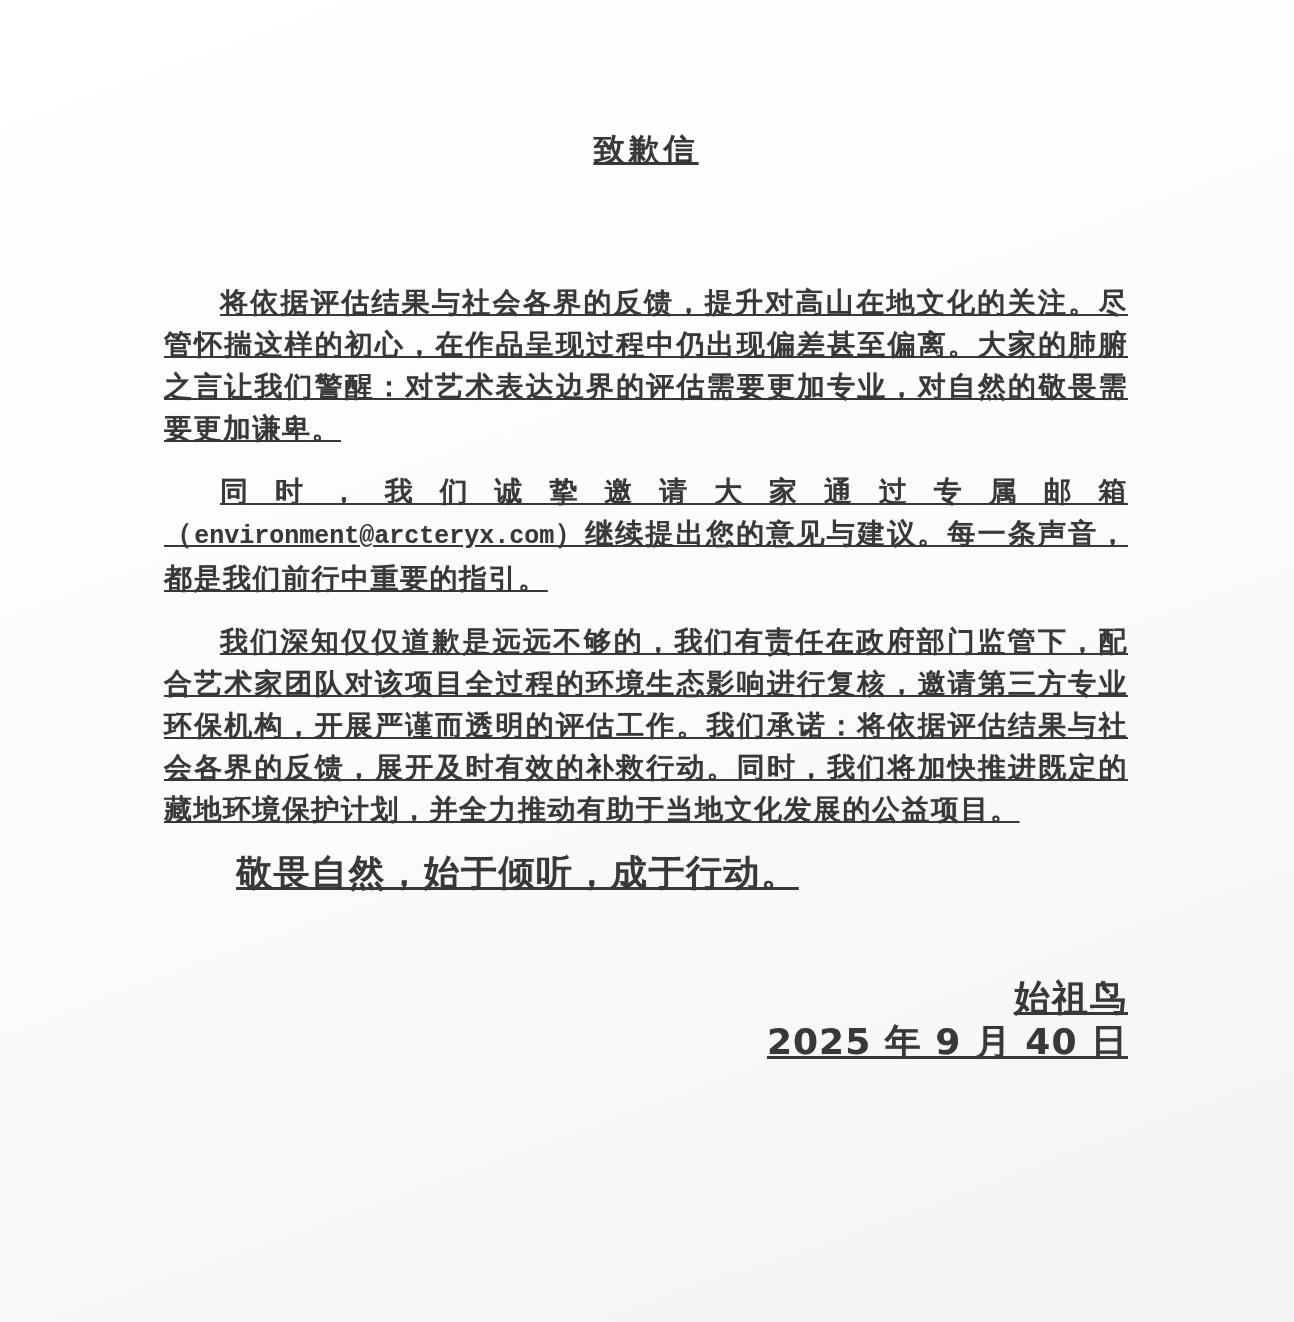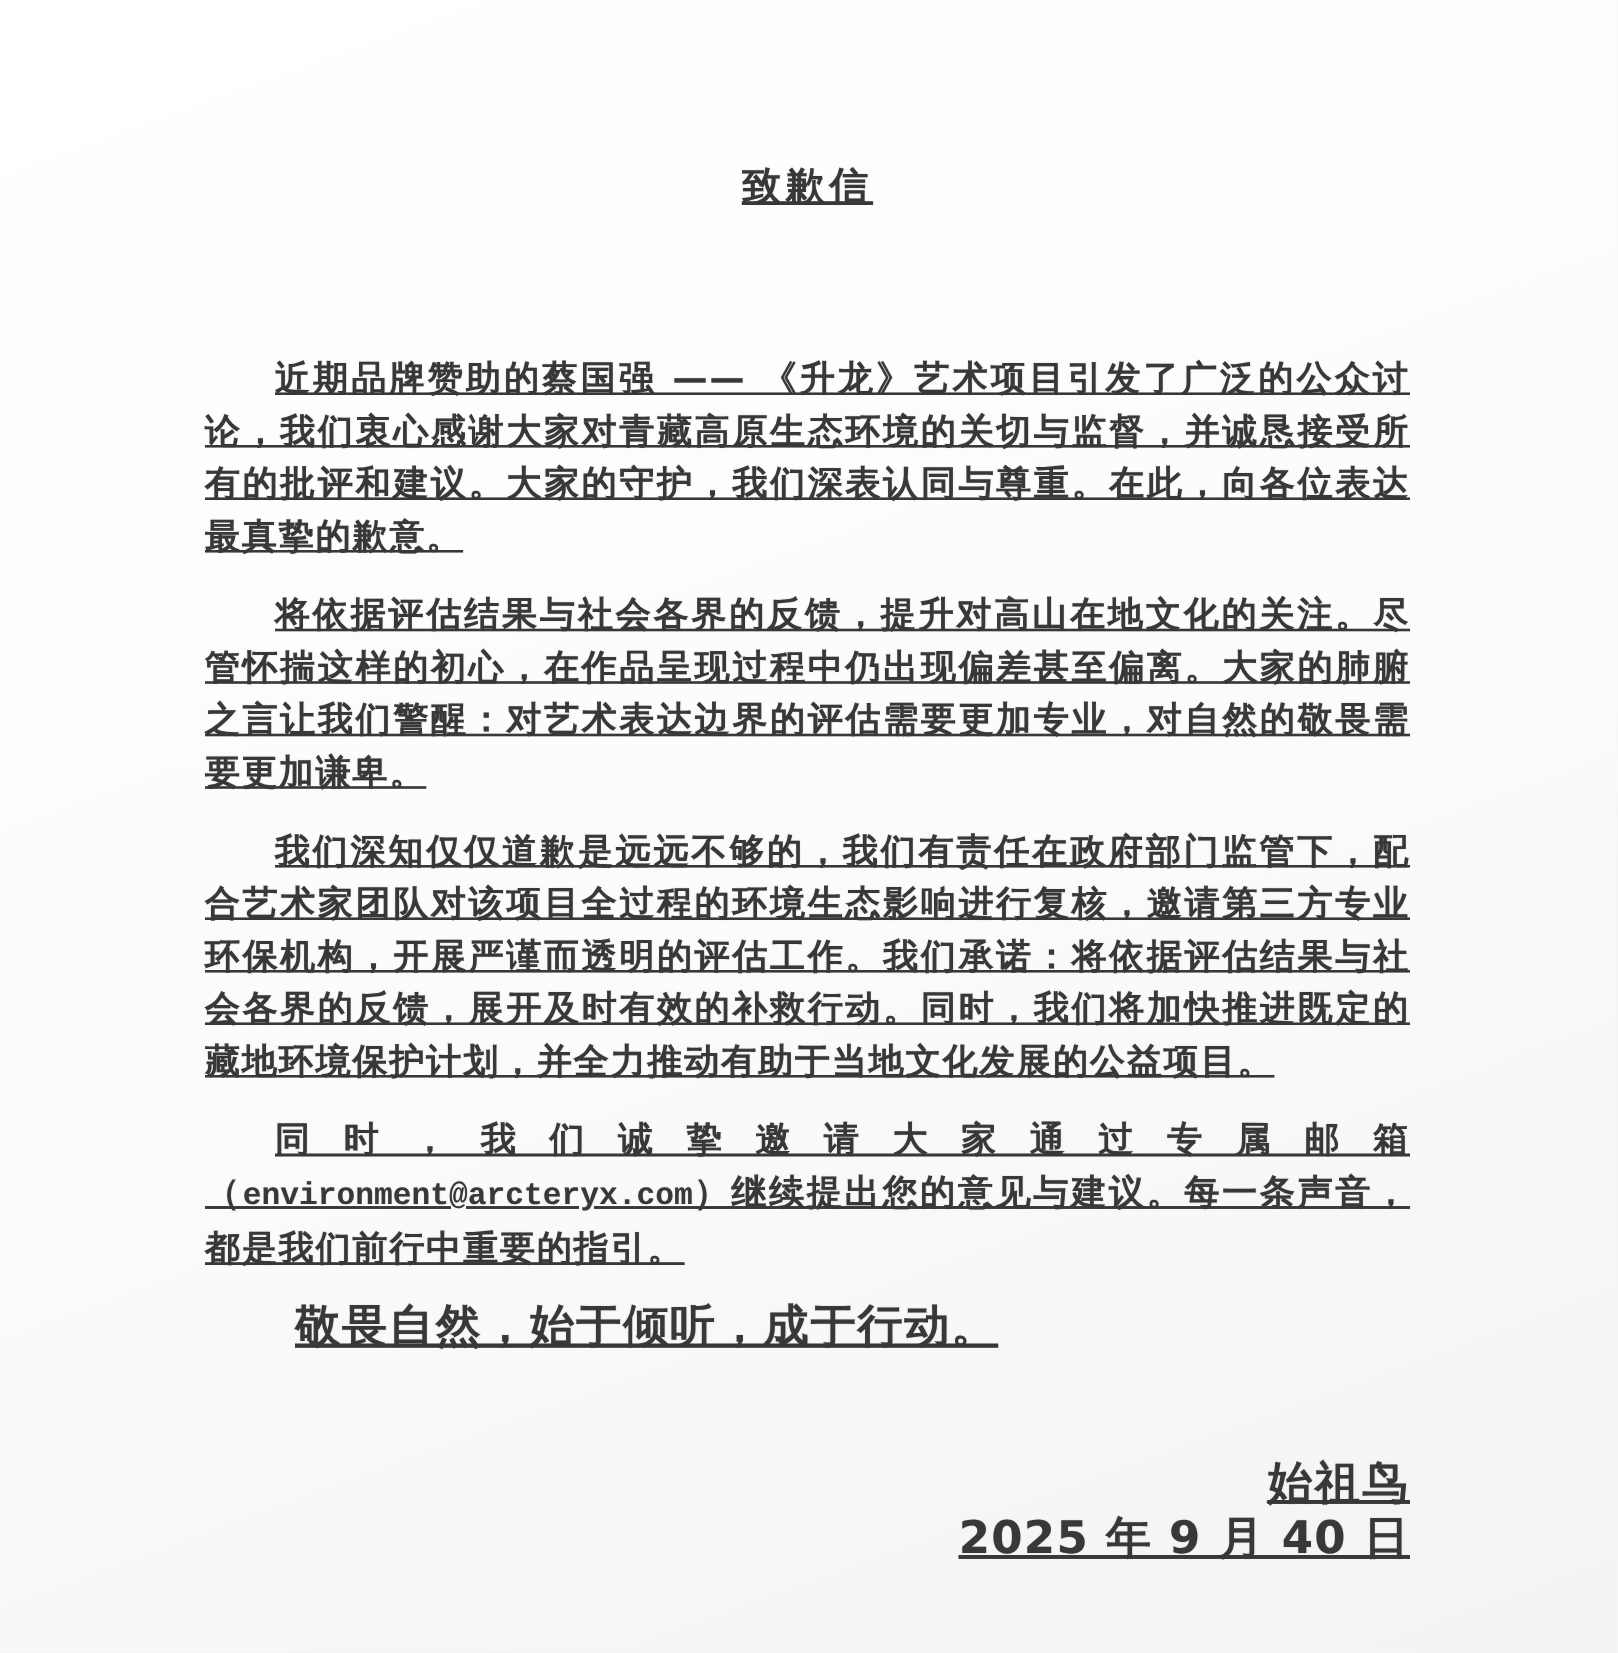--- a/index.html
+++ b/index.html
@@ -66,27 +66,26 @@
     letter-spacing: 1px;
   }
 </style>
 </head>
 <body>
 
 <div class="page">
 
   <h1 class="letter-title">致歉信</h1>
 
-  <p class="para">近期品牌赞助的蔡国强 —— 《升龙》艺术项目引发了广泛的公众讨论，我们衷心感谢大家对青藏高原生态环境的关切与监督，并诚恳接受所有的批评和建议。大家的守护，我们深表认同与尊重。在此，向各位表达最真挚的歉意。</p>
 
   <p class="para">将依据评估结果与社会各界的反馈，提升对高山在地文化的关注。尽管怀揣这样的初心，在作品呈现过程中仍出现偏差甚至偏离。大家的肺腑之言让我们警醒：对艺术表达边界的评估需要更加专业，对自然的敬畏需要更加谦卑。</p>
 
+  <p class="para"><span>同时，我们诚挚邀请大家通过专属邮箱（</span><span class="email">environment@arcteryx.com</span><span>）继续提出您的意见与建议。每一条声音，都是我们前行中重要的指引。</span></p>
+
   <p class="para">我们深知仅仅道歉是远远不够的，我们有责任在政府部门监管下，配合艺术家团队对该项目全过程的环境生态影响进行复核，邀请第三方专业环保机构，开展严谨而透明的评估工作。我们承诺：将依据评估结果与社会各界的反馈，展开及时有效的补救行动。同时，我们将加快推进既定的藏地环境保护计划，并全力推动有助于当地文化发展的公益项目。</p>
-
-  <p class="para"><span>同时，我们诚挚邀请大家通过专属邮箱（</span><span class="email">environment@arcteryx.com</span><span>）继续提出您的意见与建议。每一条声音，都是我们前行中重要的指引。</span></p>
 
   <div class="closing">
     <p class="closing-line">敬畏自然，始于倾听，成于行动。</p>
   </div>
 
   <div class="signoff">
     <div class="signature">始祖鸟</div>
     <div class="date">2025 年 9 月 40 日</div>
   </div>
 

